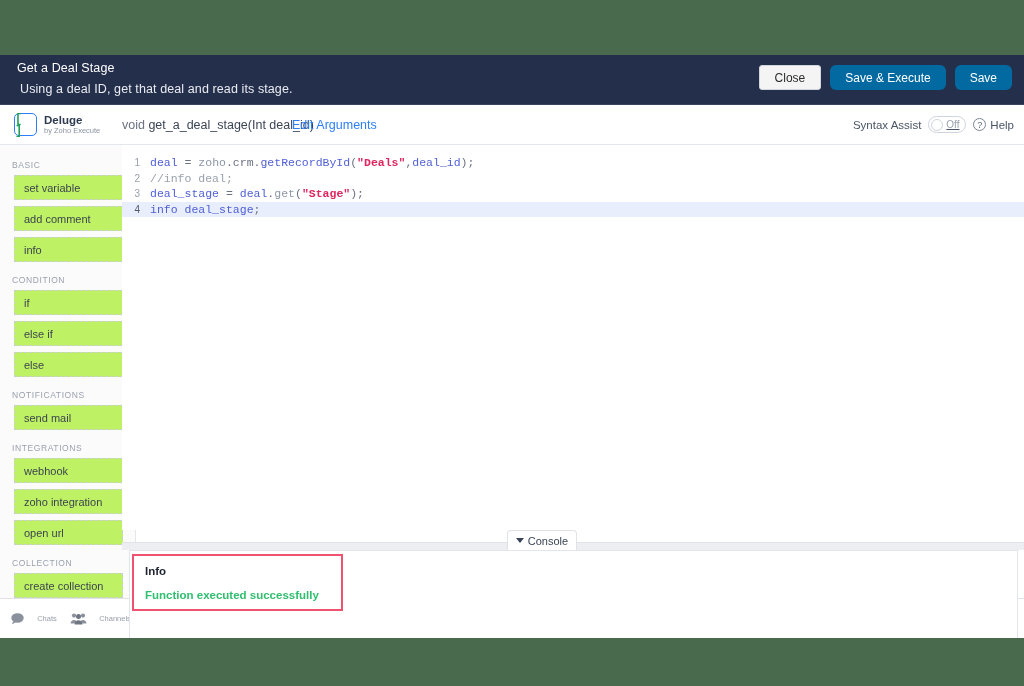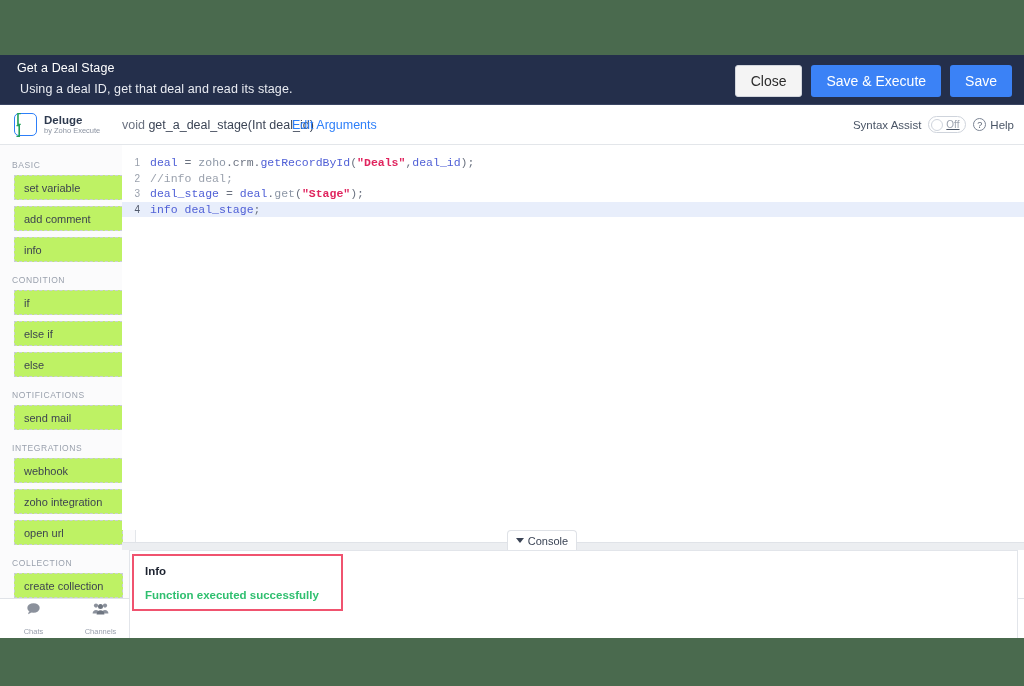--- a/index.html
+++ b/index.html
@@ -32,26 +32,26 @@
     position: absolute; left: 20px; top: 27px;
     font-size: 12.5px; color: #e9ecf2; letter-spacing: .1px;
   }
   .topbar .btns {
     position: absolute; right: 12px; top: 10px;
     display: flex; gap: 9px; align-items: center;
   }
   .btn {
     border: none; border-radius: 3px;
     font-family: "Liberation Sans", sans-serif;
-    font-size: 14px; cursor: pointer;
-    height: 32px; padding: 0 15px;
+    font-size: 12px; cursor: pointer;
+    height: 25px; padding: 0 15px;
     display: flex; align-items: center; justify-content: center;
   }
   .btn-light { background: #f4f4f4; color: #2c2c2c; border: 1px solid #d2d6dd; }
-  .btn-blue  { background: #3b82f6; color: #ffffff; }
+  .btn-blue  { background: #0369a1; color: #ffffff; border-radius: 6px; }
 
   
   .delugebar {
     position: relative; height: 40px;
     background: #ffffff; border-bottom: 1px solid #e3e6ea;
   }
   .logo-wrap {
     position: absolute; left: 14px; top: 8px;
     display: flex; align-items: center; gap: 7px;
   }
@@ -193,21 +193,21 @@
   
   .chatbar {
     position: absolute; left: 0; bottom: 0;
     width: 1024px; height: 40px;
     background: #ffffff;
     border-top: 1px solid #e0e3e8;
     display: flex; align-items: stretch;
   }
   .chat-tab {
     width: 67px;
-    display: flex; flex-direction: column; align-items: center; justify-content: center;
+    display: flex; flex-direction: row; align-items: center; justify-content: center;
     gap: 12px; cursor: pointer;
   }
   .chat-tab .lbl { font-size: 7.5px; color: #9aa1ad; }
   .chat-input {
     flex: 1;
     border-left: 1px solid #e6e9ed;
     display: flex; align-items: center;
     padding-left: 12px;
     font-size: 12px; color: #9aa1ad;
     cursor: text;

